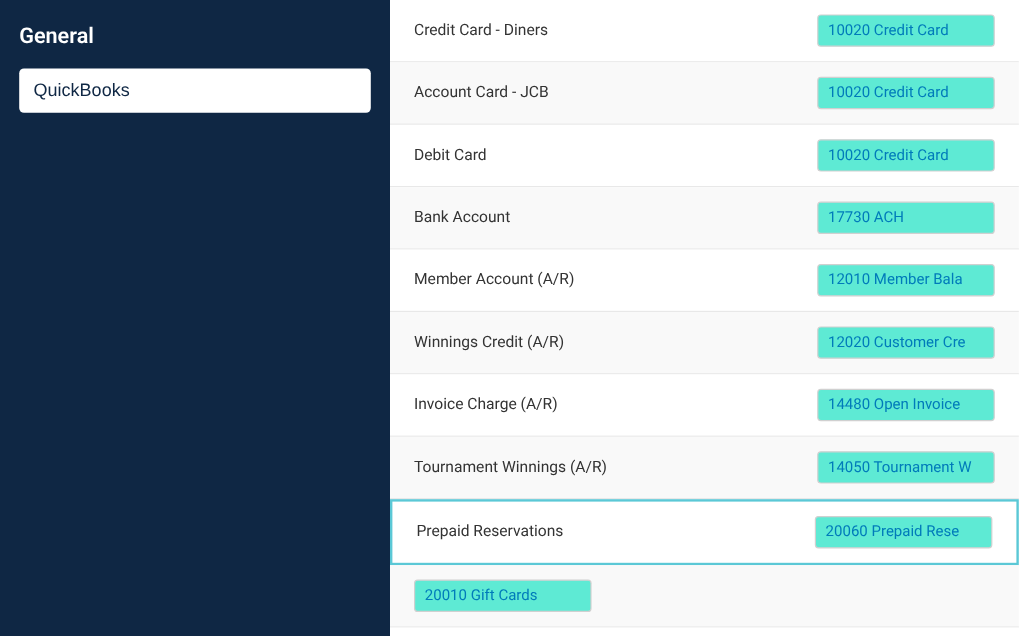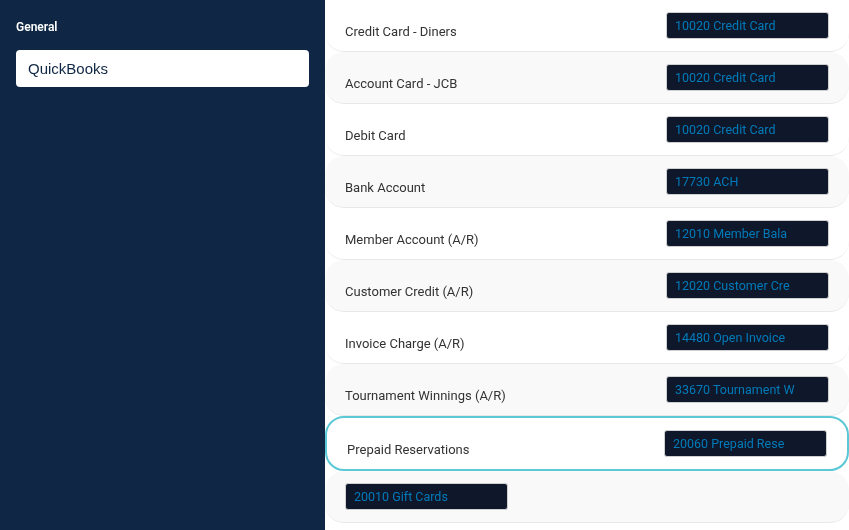--- a/index.html
+++ b/index.html
@@ -15,21 +15,21 @@
 
     
     .sidebar {
       width: 325px;
       background: #0f2744;
       color: #fff;
       padding: 20px 16px;
       flex-shrink: 0;
     }
     .sidebar-title {
-      font-size: 12px;
+      font-size: 18px;
       font-weight: 600;
       color: #fff;
       margin-bottom: 16px;
     }
     .sidebar-input {
       width: 100%;
       padding: 10px 12px;
       border-radius: 4px;
       border: none;
       background: #fff;
@@ -42,46 +42,45 @@
 
     
     .main {
       flex: 1;
       overflow-y: auto;
       background: #fff;
     }
 
     .table-row {
       display: flex;
-      align-items: flex-end;
+      align-items: center;
       border-bottom: 1px solid #e8e8e8;
       padding: 12px 20px;
       min-height: 46px;
-      border-radius: 19px;
     }
     .table-row:nth-child(even) {
       background: #f9f9f9;
     }
     .table-row:nth-child(odd) {
       background: #fff;
     }
     .table-row.highlighted {
       background: #fff;
       border: 2px solid #5bc8d6;
     }
 
     .row-label {
       flex: 1;
       color: #333;
       font-size: 13px;
     }
 
     .row-value-box {
-      width: 163px;
-      background: #0f172a;
+      width: 148px;
+      background: #5eead4;
       border: 1px solid #d0d0d0;
       border-radius: 3px;
       padding: 5px 8px;
       font-size: 12.5px;
       color: #007bba;
       overflow: hidden;
       white-space: nowrap;
       text-overflow: ellipsis;
     }
 
@@ -117,30 +116,30 @@
     </div>
     <div class="table-row">
       <span class="row-label">Bank Account</span>
       <div class="row-value-box">17730 ACH</div>
     </div>
     <div class="table-row">
       <span class="row-label">Member Account (A/R)</span>
       <div class="row-value-box">12010 Member Bala</div>
     </div>
     <div class="table-row">
-      <span class="row-label">Customer Credit (A/R)</span>
+      <span class="row-label">Winnings Credit (A/R)</span>
       <div class="row-value-box">12020 Customer Cre</div>
     </div>
     <div class="table-row">
       <span class="row-label">Invoice Charge (A/R)</span>
       <div class="row-value-box">14480 Open Invoice</div>
     </div>
     <div class="table-row">
       <span class="row-label">Tournament Winnings (A/R)</span>
-      <div class="row-value-box">33670 Tournament W</div>
+      <div class="row-value-box">14050 Tournament W</div>
     </div>
     <div class="table-row highlighted">
       <span class="row-label">Prepaid Reservations</span>
       <div class="row-value-box">20060 Prepaid Rese</div>
     </div>
     <div class="table-row">
       <div class="row-value-box">20010 Gift Cards</div>
     </div>
     <div class="table-row">
       <div class="row-value-box">20010 Gift Cards</div>

